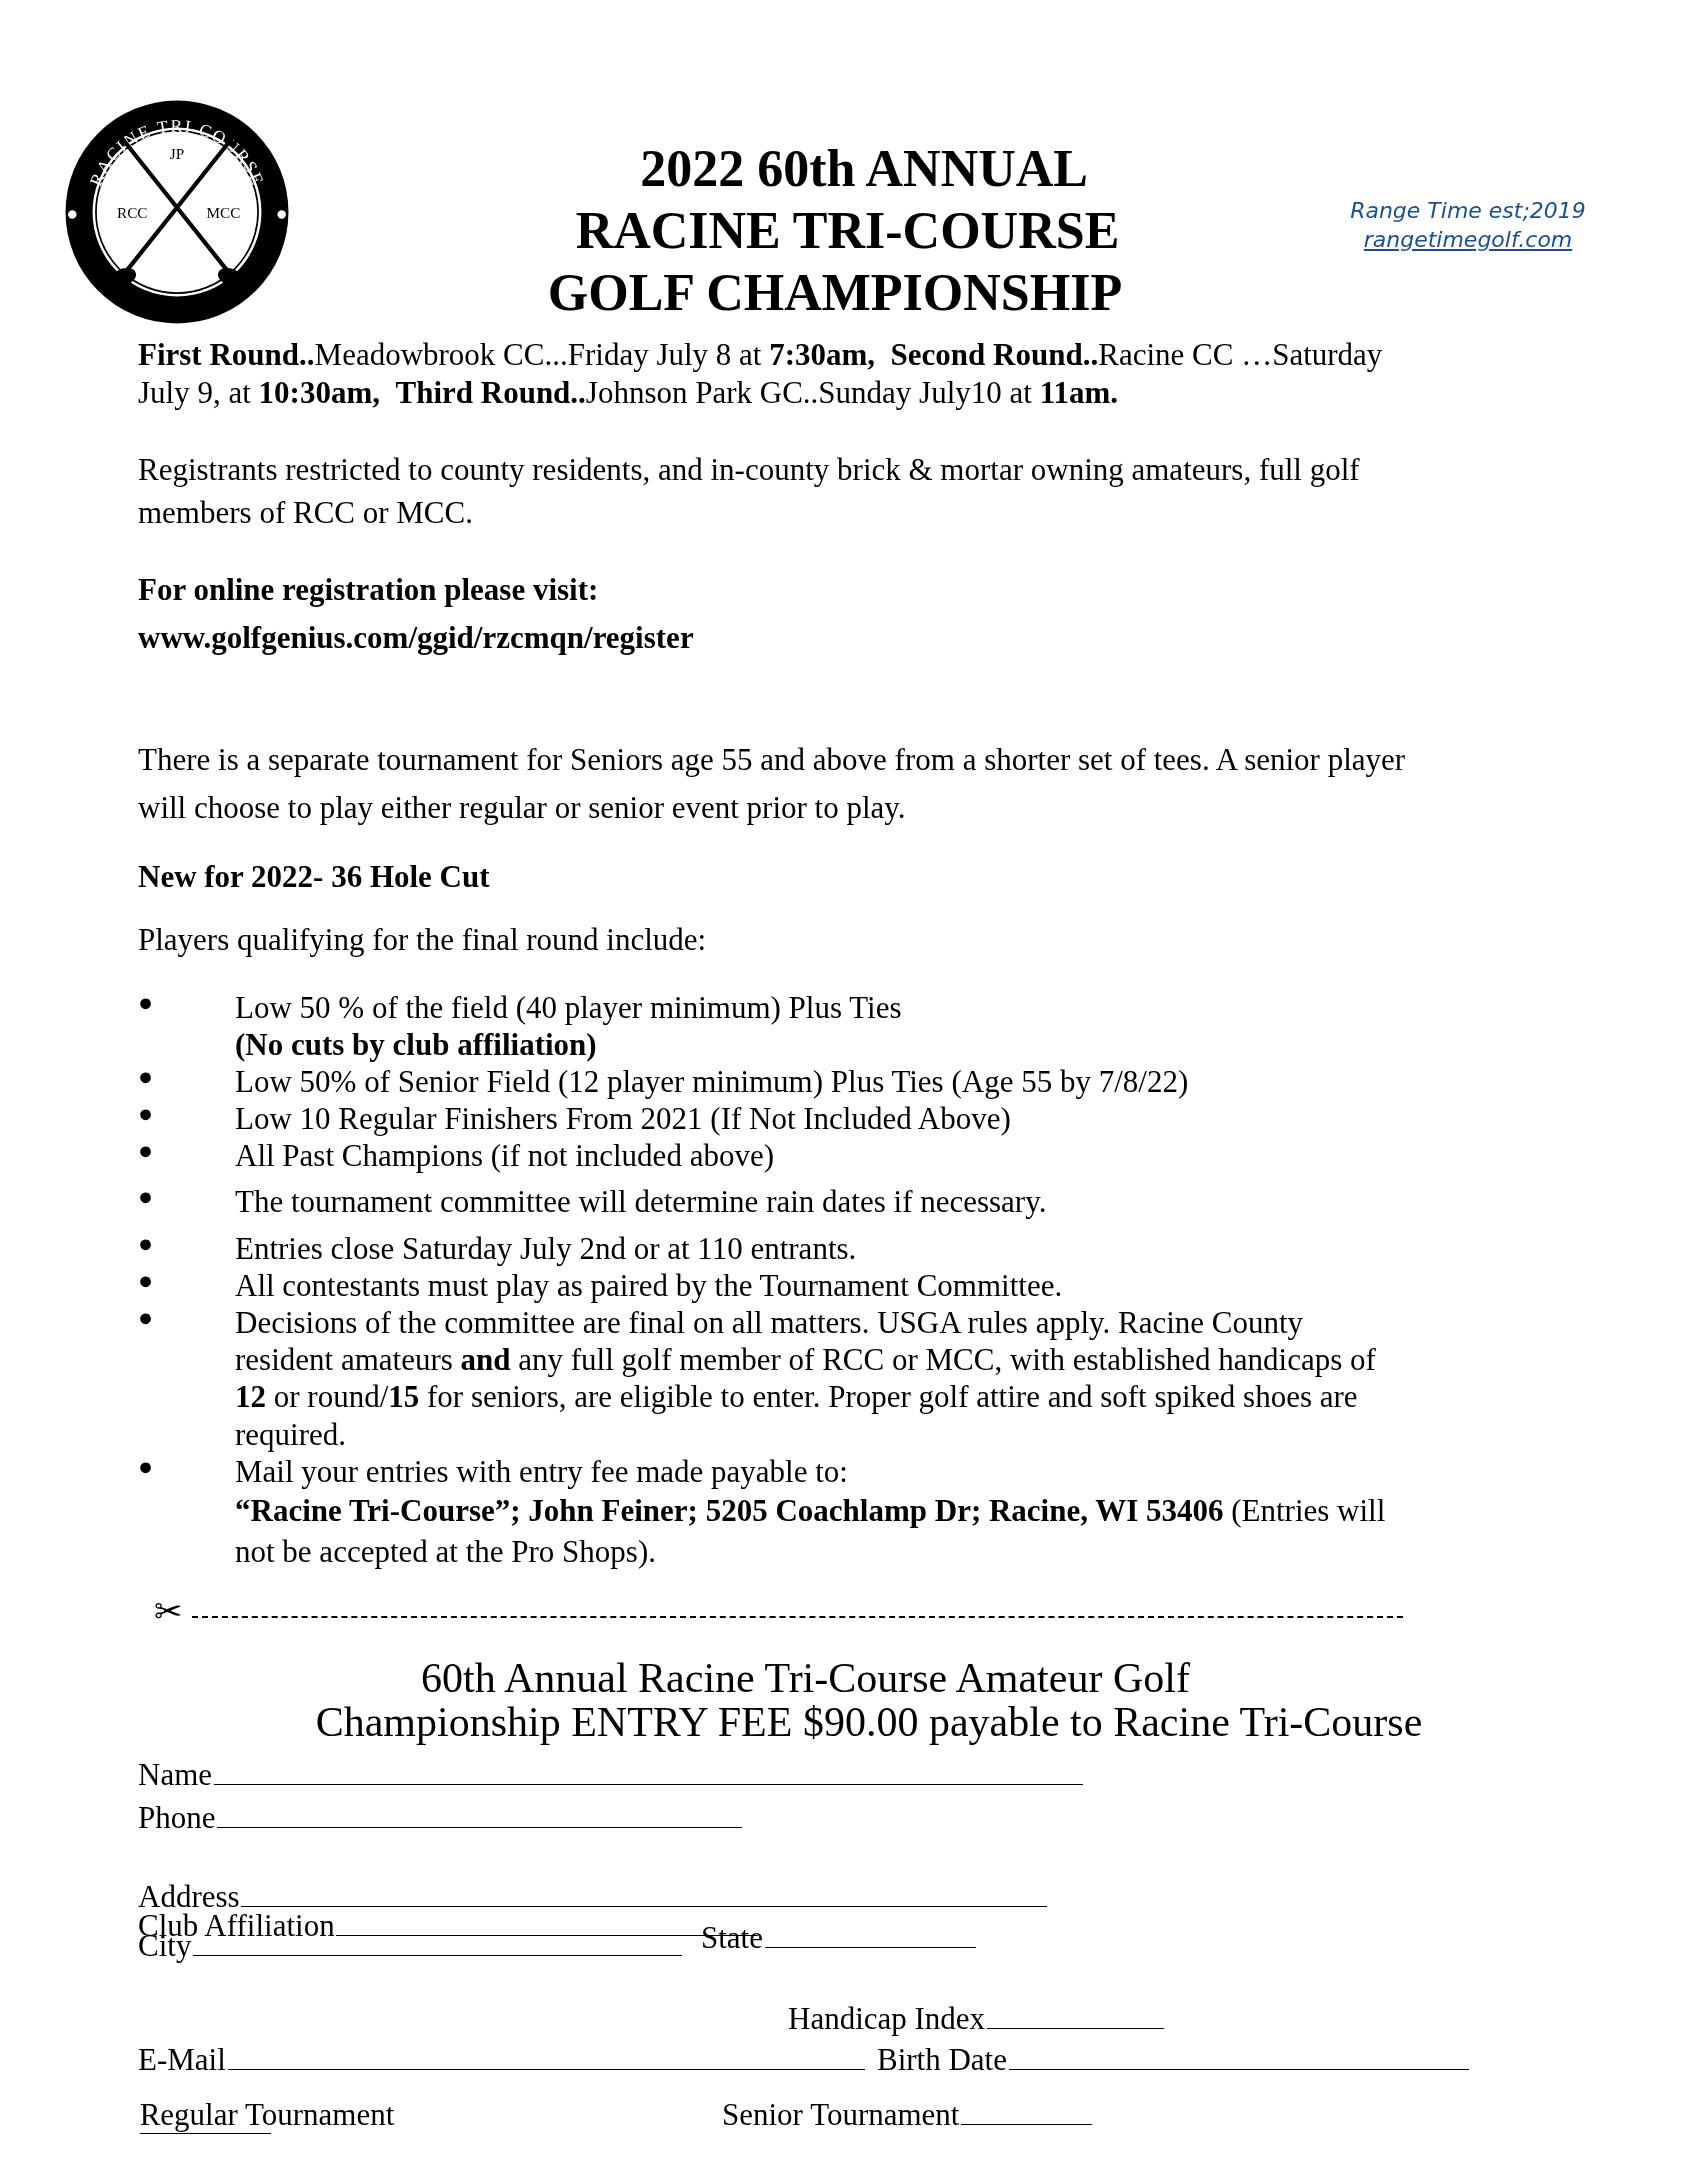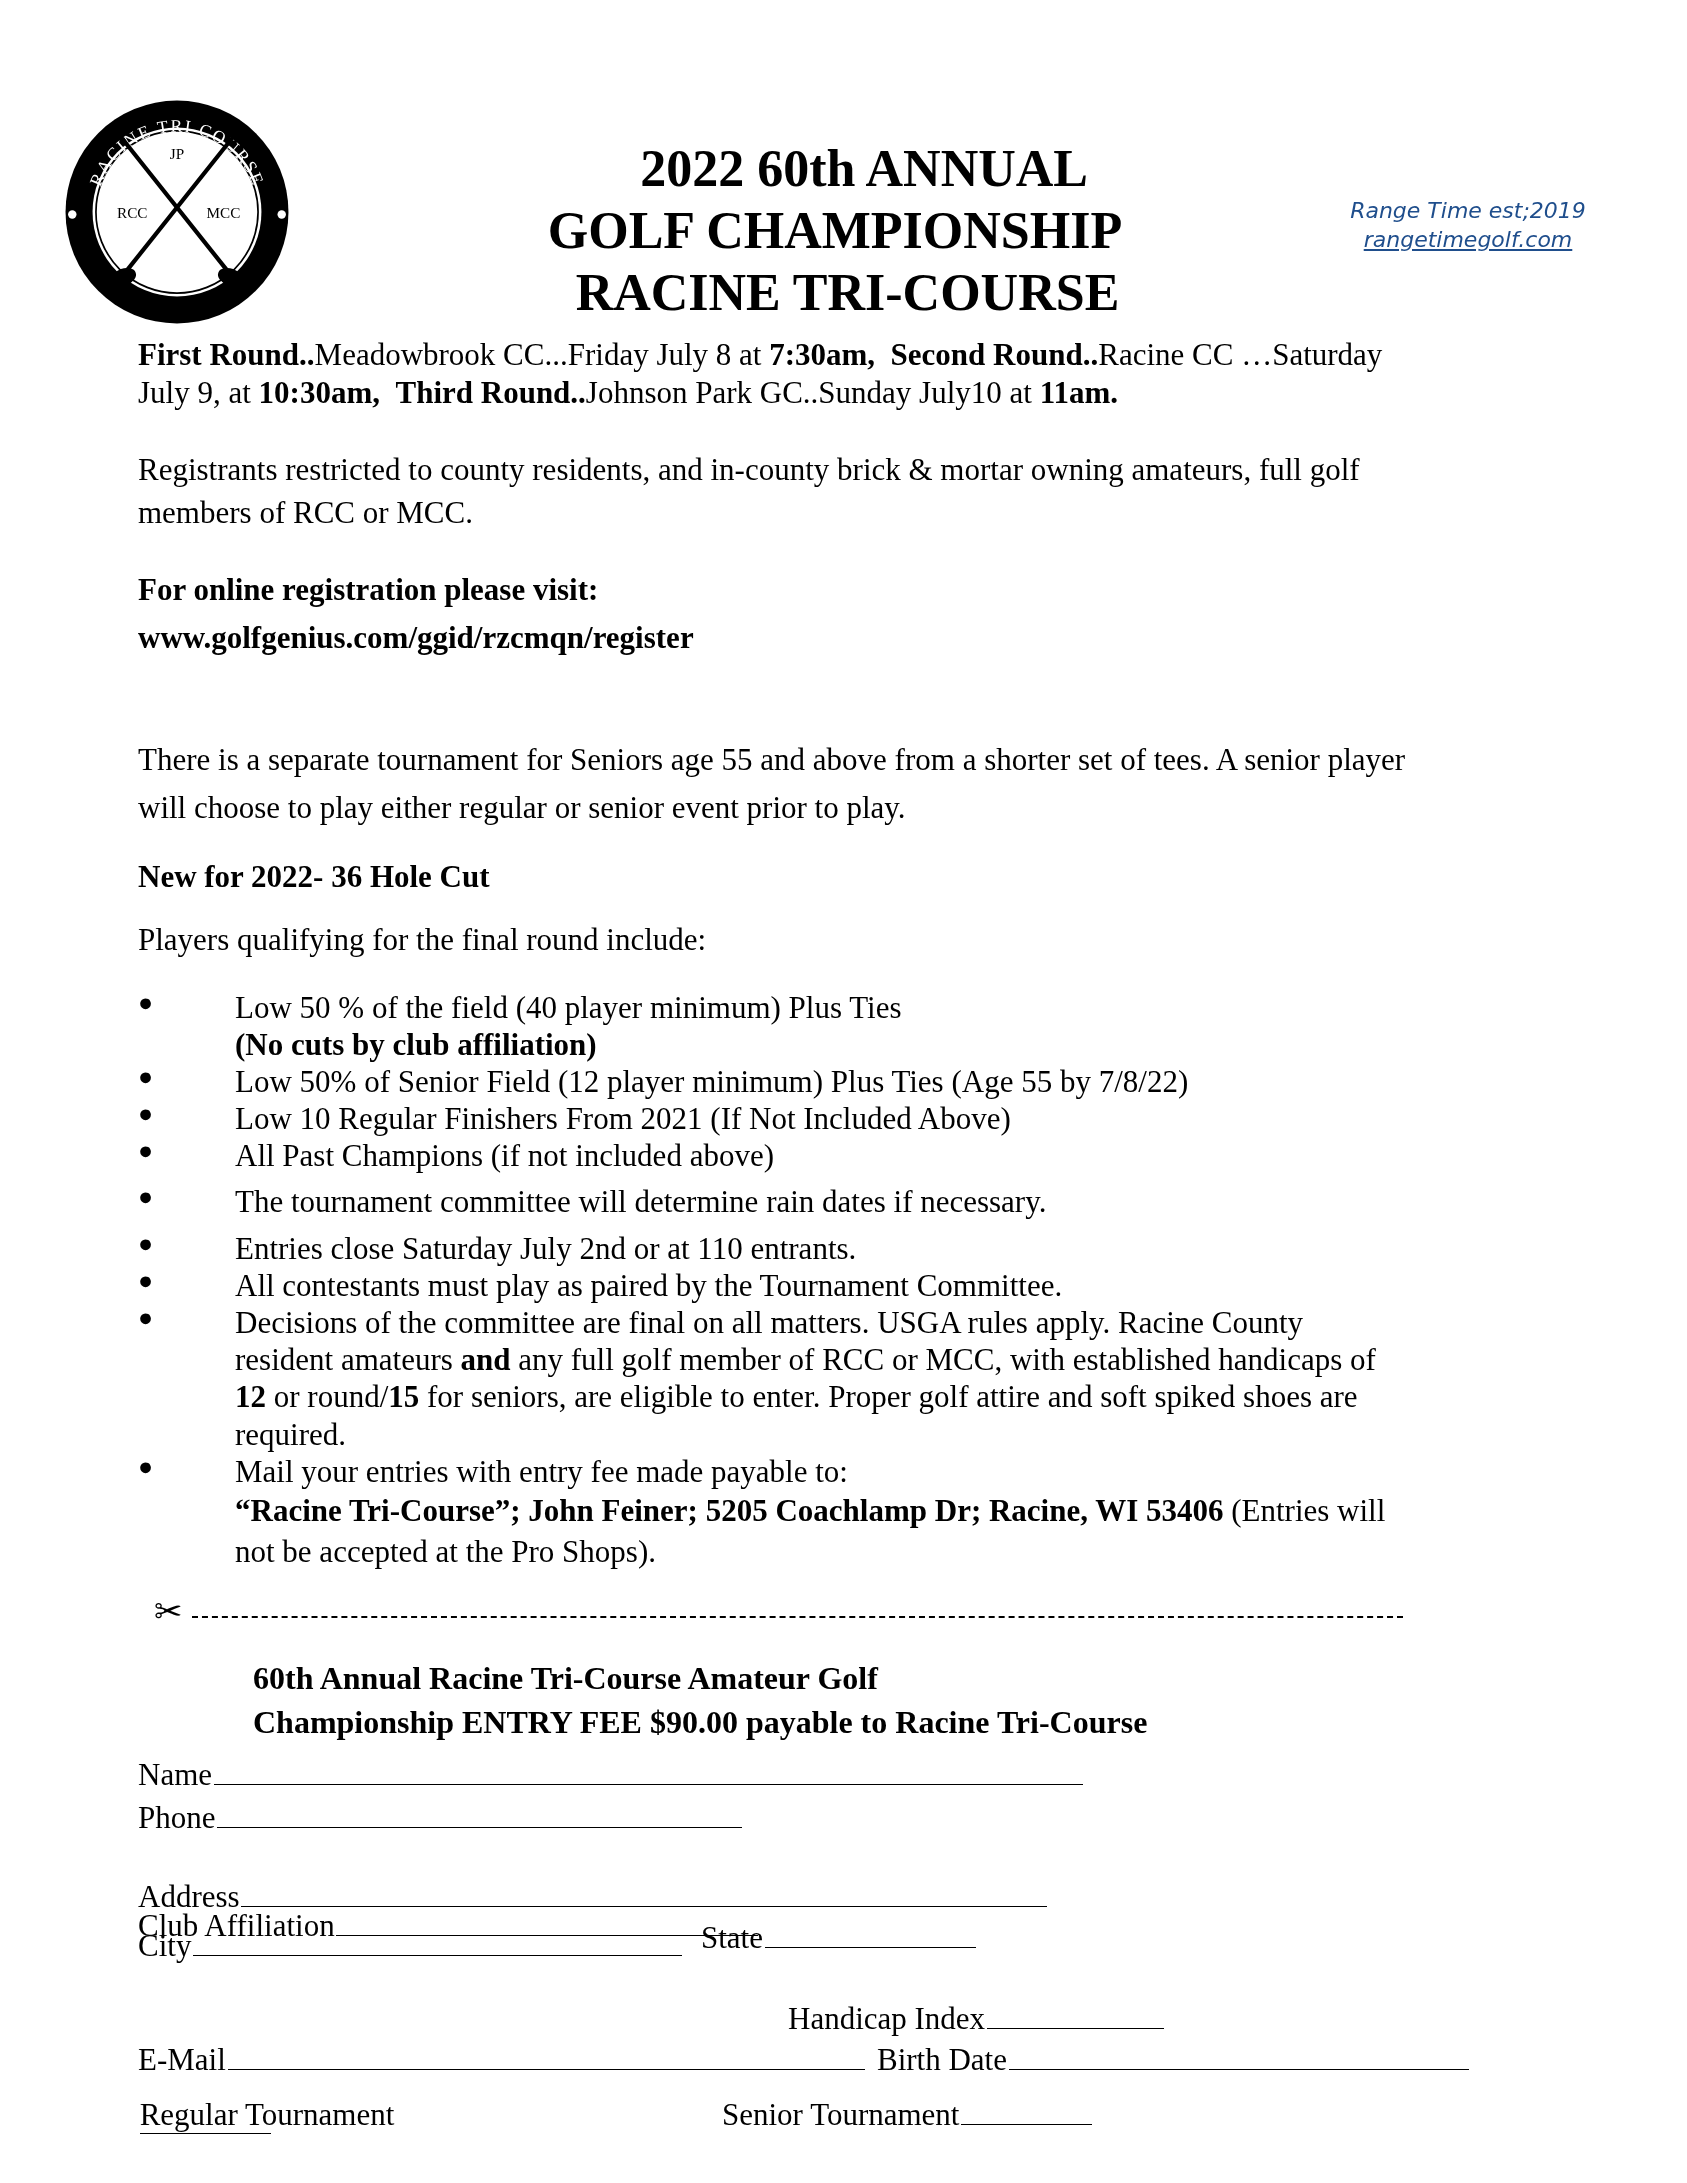--- a/index.html
+++ b/index.html
@@ -5,21 +5,21 @@
   html, body { margin:0; padding:0; background:#ffffff; }
   body { width:1687px; height:2183px; position:relative; overflow:hidden;
          font-family:"Liberation Serif", "DejaVu Serif", serif; color:#000; }
   .abs { position:absolute; white-space:nowrap; }
   .body-text { font-size:31px; line-height:37px; }
   .b { font-weight:bold; }
   .title { font-size:52px; font-weight:bold; line-height:62px; text-align:center; }
   .brand { font-family:"DejaVu Sans", sans-serif; font-style:italic; color:#1f4e8c; font-size:22px; line-height:29px; text-align:center; }
   .brand .link { text-decoration:underline; }
   .bullet { font-size:25px; }
-  .form-title { font-size:32px; font-weight:bold; text-align:left; line-height:44px; }
+  .form-title { font-size:42px; font-weight:normal; text-align:center; line-height:44px; }
   .field { display:flex; align-items:baseline; font-size:31px; }
   .line { border-bottom:1.7px solid #000; height:0; display:inline-block; margin-left:1.7px; }
   .scissors { font-size:34px; font-family:"DejaVu Sans", sans-serif; }
   .dashes { border-top:2.5px dashed #000; position:absolute; }
 </style>
 </head>
 <body>
 
 <div class="abs" style="left:63px; top:98px; width:228px; height:228px;">
   <svg width="228" height="228" viewBox="0 0 270 270">
@@ -44,22 +44,22 @@
     <ellipse cx="72" cy="212" rx="15" ry="10" fill="#000" transform="rotate(-20 72 212)"></ellipse>
     <ellipse cx="198" cy="212" rx="15" ry="10" fill="#000" transform="rotate(20 198 212)"></ellipse>
     <text x="135" y="72" text-anchor="middle" font-family="Liberation Serif, serif" font-size="18">JP</text>
     <text x="82" y="142" text-anchor="middle" font-family="Liberation Serif, serif" font-size="18">RCC</text>
     <text x="190" y="142" text-anchor="middle" font-family="Liberation Serif, serif" font-size="18">MCC</text>
   </svg>
 </div>
 
 <div class="abs title" style="left:472px; top:138px; width:726px;">
   <div style="padding-right:110px;text-align:right;">2022 60th ANNUAL</div>
+  <div style="padding-left:25px;">RACINE TRI-COURSE</div>
   <div style="padding-left:0px;">GOLF CHAMPIONSHIP</div>
-  <div style="padding-left:25px;">RACINE TRI-COURSE</div>
 </div>
 
 <div class="abs brand" style="left:1316px; top:196px; width:304px;">
   <div>Range Time est;2019</div>
   <div class="link">rangetimegolf.com</div>
 </div>
 
 <div class="abs body-text" style="left:138px; top:336px;">
   <span class="b">First Round..</span><span>Meadowbrook CC...Friday July 8 at </span><span class="b">7:30am,</span>&nbsp; <span class="b">Second Round..</span><span>Racine  CC …Saturday</span>
 </div>

